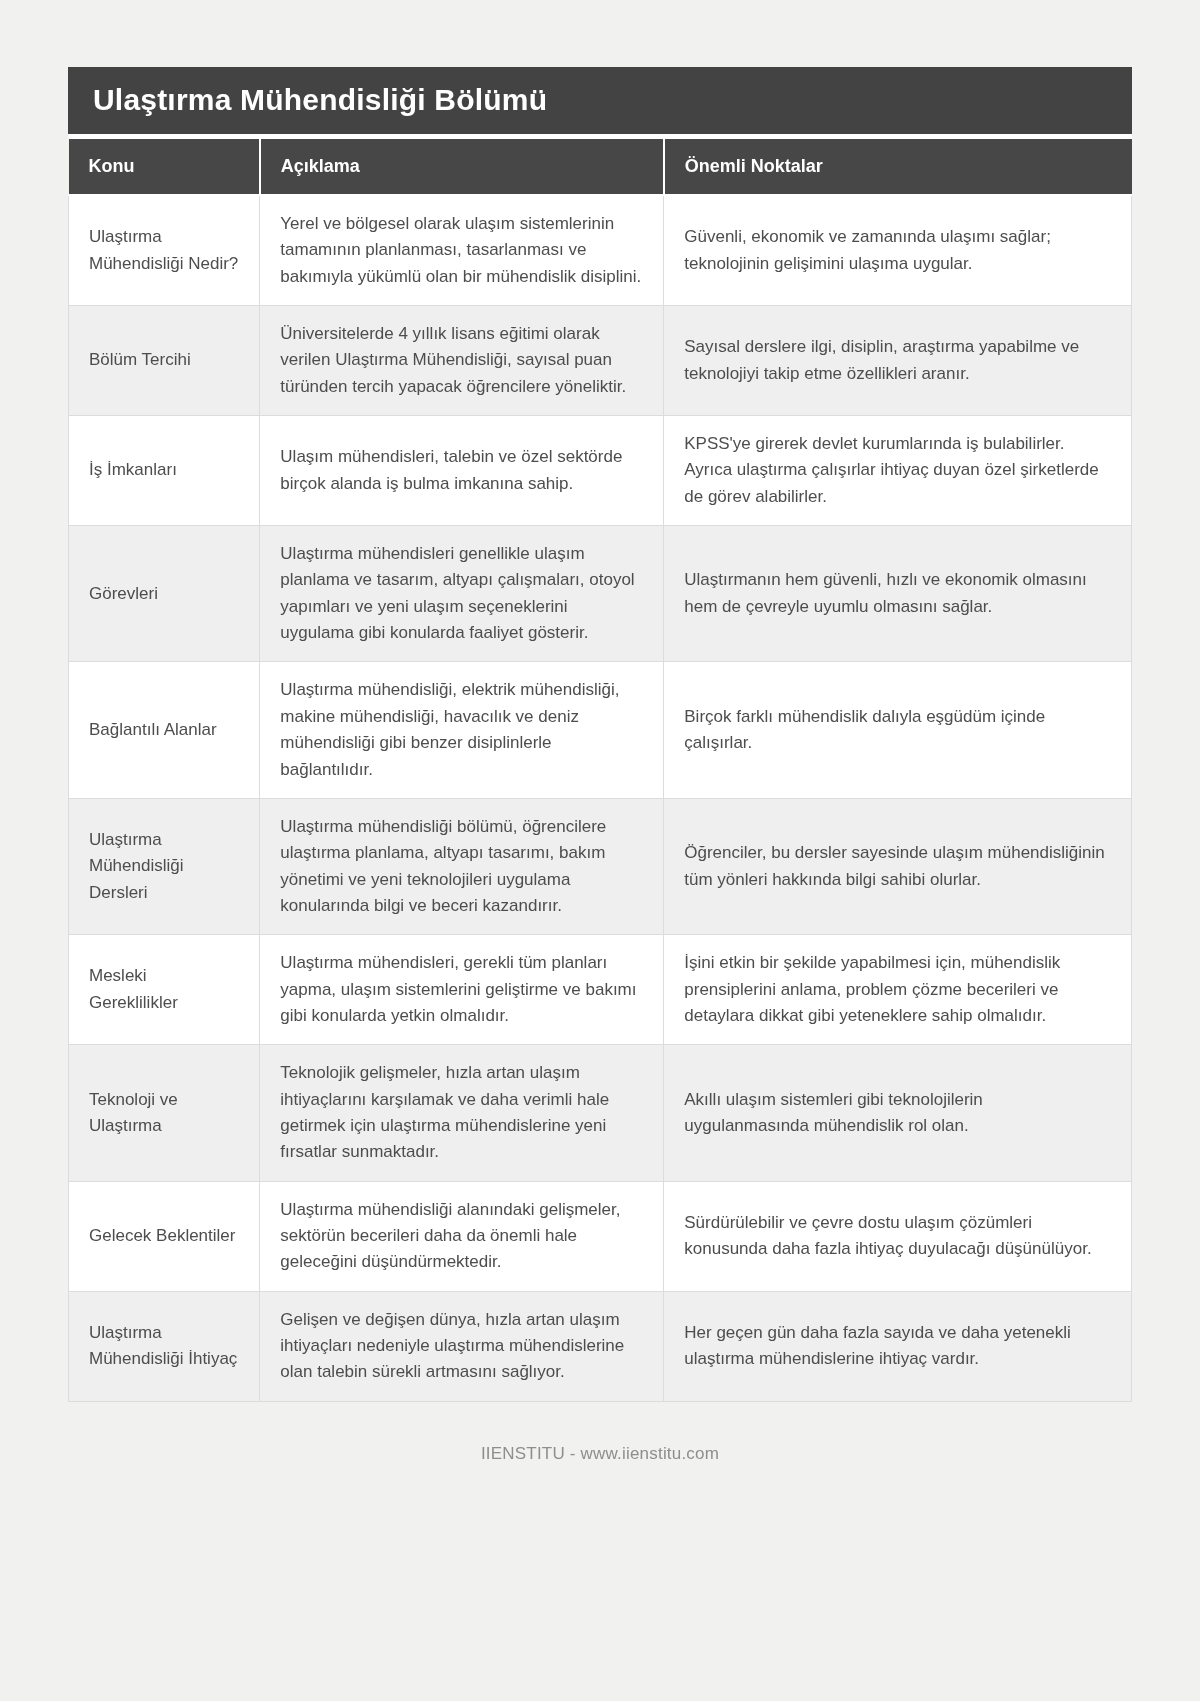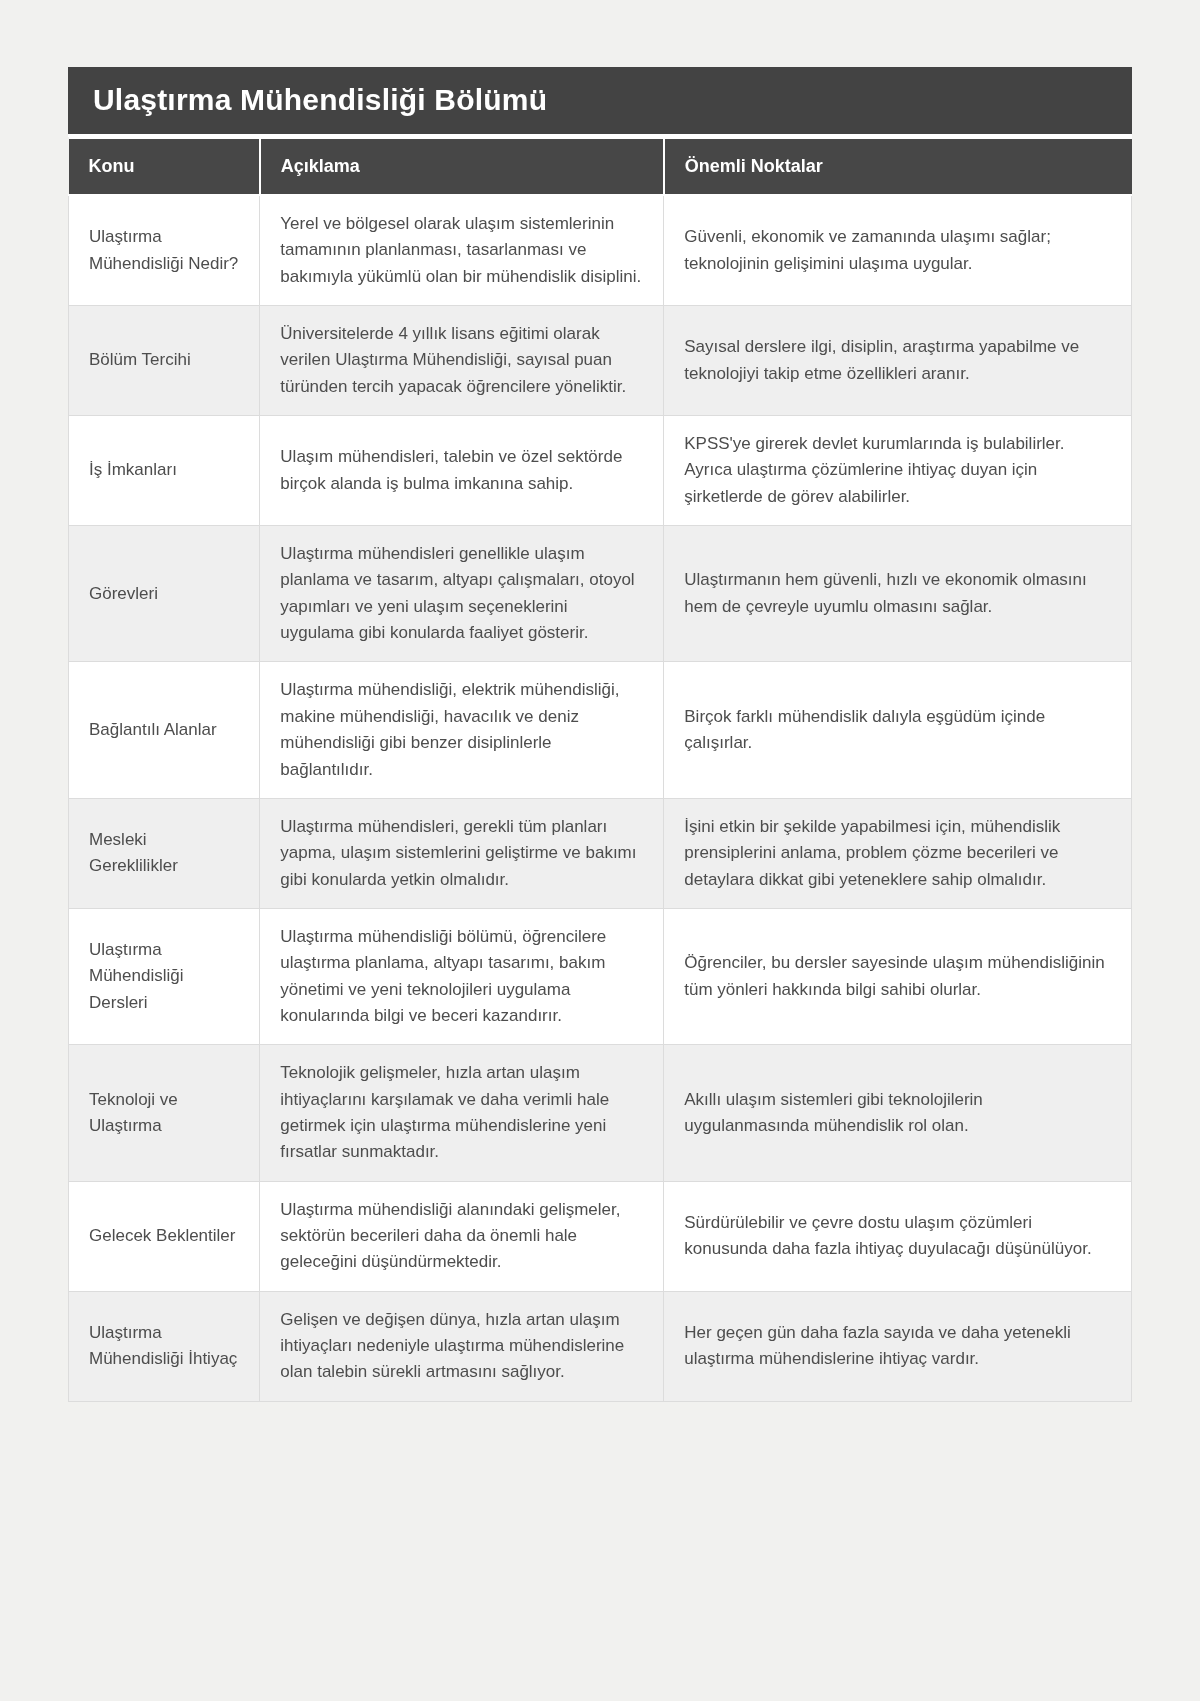--- a/index.html
+++ b/index.html
@@ -90,45 +90,45 @@
 
   <tr>
     <td>Bölüm Tercihi</td>
     <td>Üniversitelerde 4 yıllık lisans eğitimi olarak verilen Ulaştırma Mühendisliği, sayısal puan türünden tercih yapacak öğrencilere yöneliktir.</td>
     <td>Sayısal derslere ilgi, disiplin, araştırma yapabilme ve teknolojiyi takip etme özellikleri aranır.</td>
   </tr>
 
   <tr>
     <td>İş İmkanları</td>
     <td>Ulaşım mühendisleri, talebin ve özel sektörde birçok alanda iş bulma imkanına sahip.</td>
-    <td>KPSS'ye girerek devlet kurumlarında iş bulabilirler. Ayrıca ulaştırma çözümlerine ihtiyaç duyan için şirketlerde de görev alabilirler.</td>
+    <td>KPSS'ye girerek devlet kurumlarında iş bulabilirler. Ayrıca ulaştırma çalışırlar ihtiyaç duyan özel şirketlerde de görev alabilirler.</td>
   </tr>
 
   <tr>
     <td>Görevleri</td>
     <td>Ulaştırma mühendisleri genellikle ulaşım planlama ve tasarım, altyapı çalışmaları, otoyol yapımları ve yeni ulaşım seçeneklerini uygulama gibi konularda faaliyet gösterir.</td>
     <td>Ulaştırmanın hem güvenli, hızlı ve ekonomik olmasını hem de çevreyle uyumlu olmasını sağlar.</td>
   </tr>
 
   <tr>
     <td>Bağlantılı Alanlar</td>
     <td>Ulaştırma mühendisliği, elektrik mühendisliği, makine mühendisliği, havacılık ve deniz mühendisliği gibi benzer disiplinlerle bağlantılıdır.</td>
     <td>Birçok farklı mühendislik dalıyla eşgüdüm içinde çalışırlar.</td>
   </tr>
 
   <tr>
+    <td>Ulaştırma Mühendisliği Dersleri</td>
+    <td>Ulaştırma mühendisliği bölümü, öğrencilere ulaştırma planlama, altyapı tasarımı, bakım yönetimi ve yeni teknolojileri uygulama konularında bilgi ve beceri kazandırır.</td>
+    <td>Öğrenciler, bu dersler sayesinde ulaşım mühendisliğinin tüm yönleri hakkında bilgi sahibi olurlar.</td>
+  </tr>
+
+  <tr>
     <td>Mesleki Gereklilikler</td>
     <td>Ulaştırma mühendisleri, gerekli tüm planları yapma, ulaşım sistemlerini geliştirme ve bakımı gibi konularda yetkin olmalıdır.</td>
     <td>İşini etkin bir şekilde yapabilmesi için, mühendislik prensiplerini anlama, problem çözme becerileri ve detaylara dikkat gibi yeteneklere sahip olmalıdır.</td>
-  </tr>
-
-  <tr>
-    <td>Ulaştırma Mühendisliği Dersleri</td>
-    <td>Ulaştırma mühendisliği bölümü, öğrencilere ulaştırma planlama, altyapı tasarımı, bakım yönetimi ve yeni teknolojileri uygulama konularında bilgi ve beceri kazandırır.</td>
-    <td>Öğrenciler, bu dersler sayesinde ulaşım mühendisliğinin tüm yönleri hakkında bilgi sahibi olurlar.</td>
   </tr>
 
   <tr>
     <td>Teknoloji ve Ulaştırma</td>
     <td>Teknolojik gelişmeler, hızla artan ulaşım ihtiyaçlarını karşılamak ve daha verimli hale getirmek için ulaştırma mühendislerine yeni fırsatlar sunmaktadır.</td>
     <td>Akıllı ulaşım sistemleri gibi teknolojilerin uygulanmasında mühendislik rol olan.</td>
   </tr>
 
   <tr>
     <td>Gelecek Beklentiler</td>
@@ -137,14 +137,15 @@
   </tr>
 
   <tr>
     <td>Ulaştırma Mühendisliği İhtiyaç</td>
     <td>Gelişen ve değişen dünya, hızla artan ulaşım ihtiyaçları nedeniyle ulaştırma mühendislerine olan talebin sürekli artmasını sağlıyor.</td>
     <td>Her geçen gün daha fazla sayıda ve daha yetenekli ulaştırma mühendislerine ihtiyaç vardır.</td>
   </tr>
 </tbody>
   </table>
 
+  <div class="footer">IIENSTITU - www.iienstitu.com</div>
 
 </div>
 
 </body></html>

